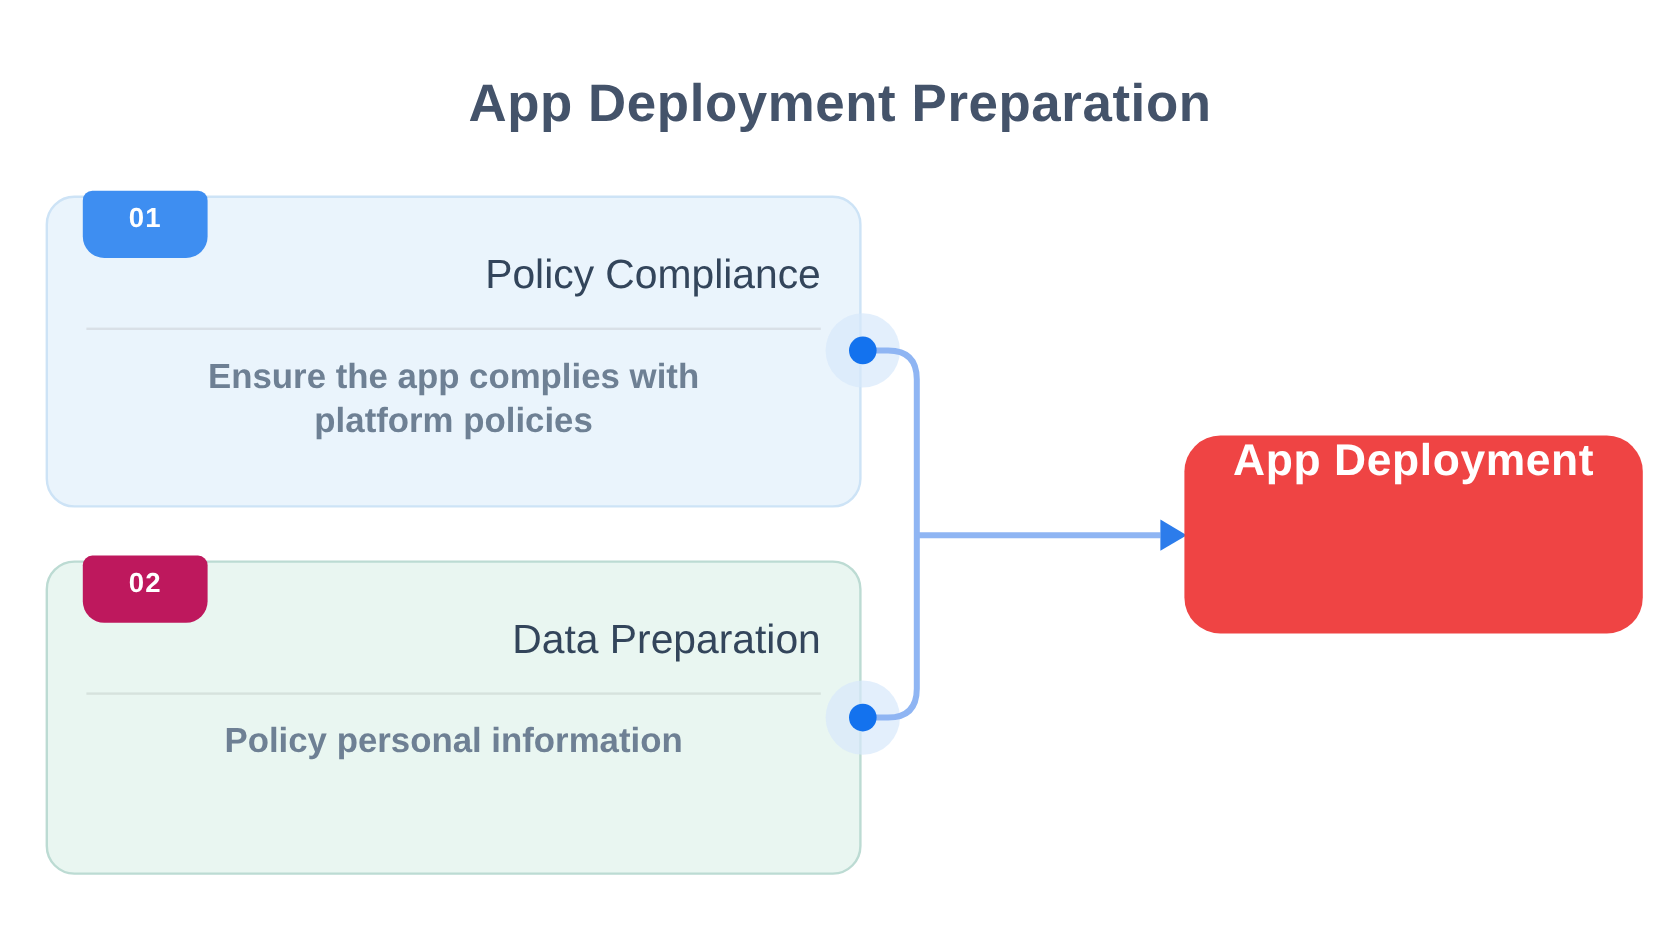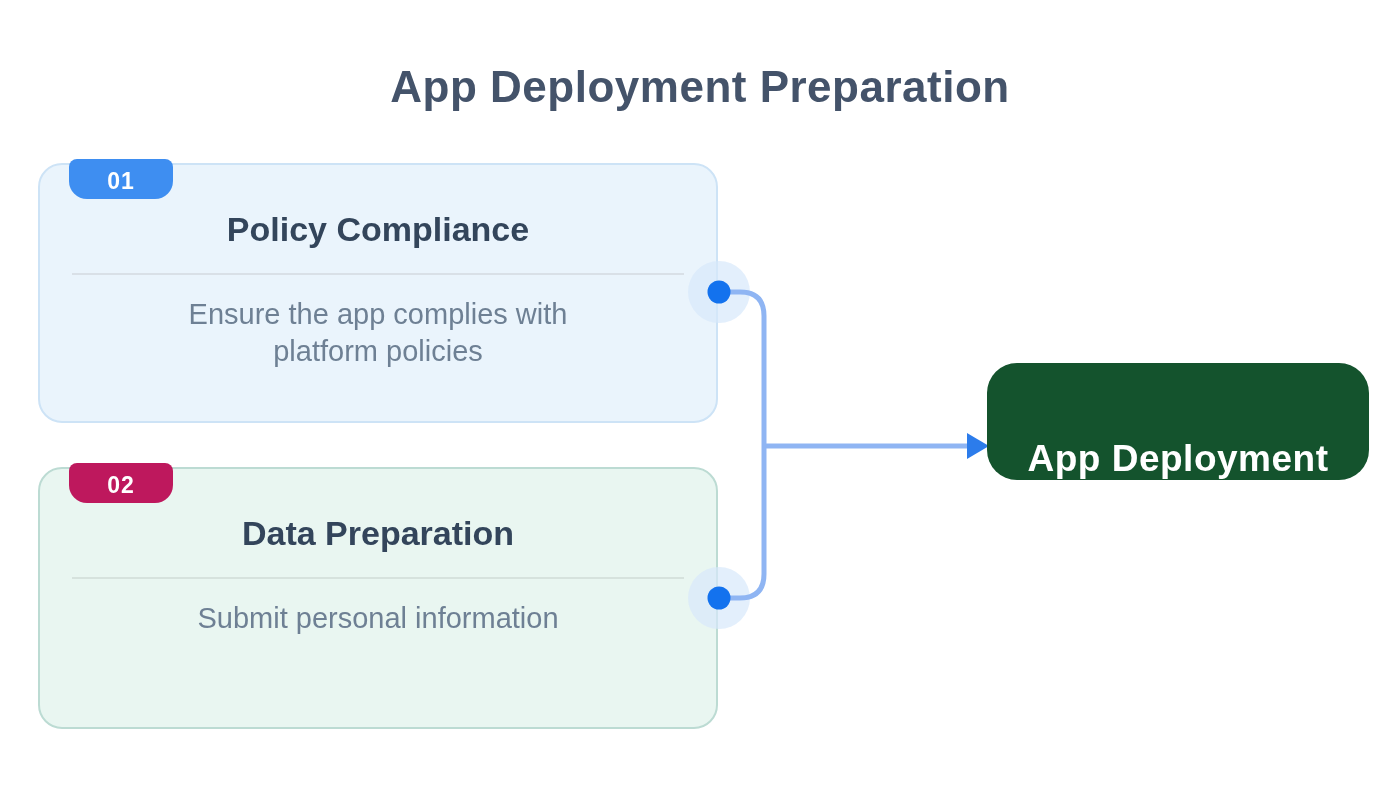--- a/index.html
+++ b/index.html
@@ -44,50 +44,50 @@
     top: 467px;
     height: 262px;
     background: #e9f6f1;
     border-color: #bcdbd3;
   }
   .badge {
     position: absolute;
     top: -6px;
     left: 29px;
     width: 104px;
-    height: 40px;
+    height: 56px;
     line-height: 44px;
     text-align: center;
     border-radius: 8px 8px 18px 18px;
     color: #ffffff;
     font-size: 23px;
     font-weight: 700;
     letter-spacing: 1px;
   }
   .badge-1 { background: #3e8ef1; }
   .badge-2 { background: #be185d; }
   .card-title {
     margin: 44px 32px 0 32px;
-    text-align: center;
+    text-align: right;
     font-size: 34px;
-    font-weight: 700;
+    font-weight: 400;
     color: #33455b;
     line-height: 1.2;
   }
   .divider {
     margin: 23px 32px 0 32px;
     height: 0;
     border-top: 2px solid #d9e0e7;
   }
   .card-2 .divider { border-top-color: #d6e2dd; }
   .card-desc {
     margin: 21px 20px 0 20px;
     text-align: center;
     font-size: 29px;
-    font-weight: 400;
+    font-weight: 700;
     color: #6e8094;
     line-height: 37px;
   }
   .card-desc span { display: block; }
 
   
   .connector-svg {
     position: absolute;
     left: 0;
     top: 0;
@@ -95,25 +95,25 @@
     height: 790px;
     pointer-events: none;
   }
 
   
   .result-box {
     position: absolute;
     left: 987px;
     top: 363px;
     width: 382px;
-    height: 117px;
-    background: #14532d;
+    height: 165px;
+    background: #ef4444;
     border-radius: 30px;
     display: flex;
-    align-items: flex-end;
+    align-items: flex-start;
     justify-content: center;
   }
   .result-label {
     color: #ffffff;
     font-size: 37px;
     font-weight: 700;
     letter-spacing: 0.5px;
   }
 </style>
 </head>
@@ -131,21 +131,21 @@
       <span>Ensure the app complies with</span>
       <span>platform policies</span>
     </p>
   </section>
 
   <section class="card card-2">
     <div class="badge badge-2">02</div>
     <h2 class="card-title">Data Preparation</h2>
     <div class="divider"></div>
     <p class="card-desc">
-      <span>Submit personal information</span>
+      <span>Policy personal information</span>
     </p>
   </section>
 
   <svg class="connector-svg" viewBox="0 0 1400 790" xmlns="http://www.w3.org/2000/svg">
 
     <circle cx="719" cy="292" r="31" opacity="0.7" fill="#d7e8fb"></circle>
     <circle cx="719" cy="598" r="31" opacity="0.7" fill="#d7e8fb"></circle>
 
     <path d="M 719 292 L 740 292 Q 764 292 764 316 L 764 574 Q 764 598 740 598 L 719 598" fill="none" stroke-width="5" stroke-linecap="round" stroke="#8fb5f3"></path>
 

